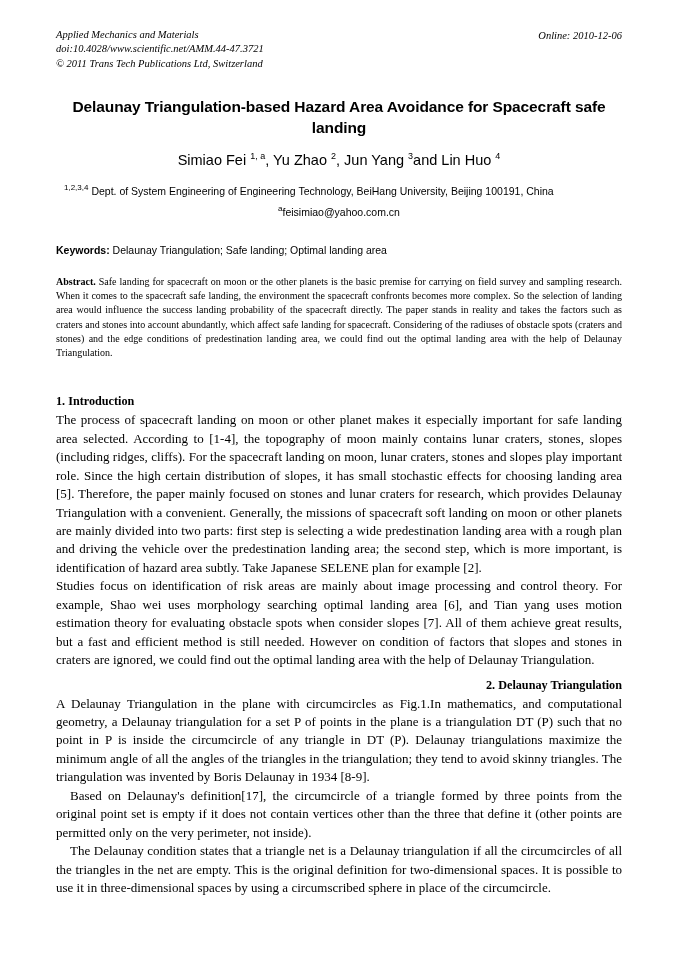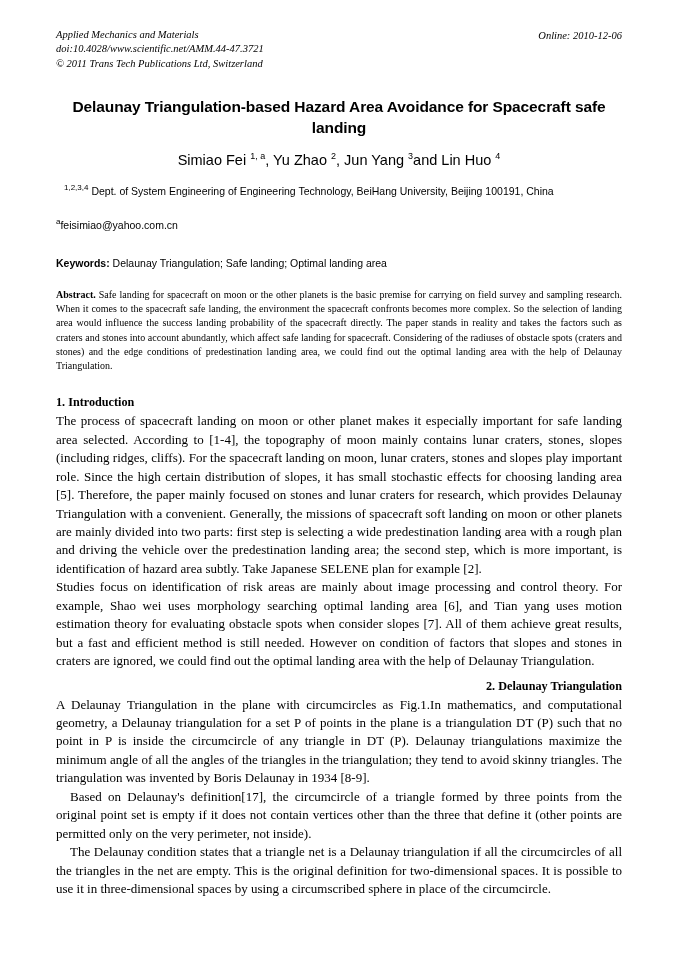--- a/index.html
+++ b/index.html
@@ -72,22 +72,22 @@
     font-size: 10.5px;
     line-height: 1.45;
     padding: 0 8px;
   }
   .affil sup {
     font-size: 8px;
     vertical-align: super;
   }
 
   .email {
-    margin-top: 18px;
-    text-align: left;
+    margin-top: 5px;
+    text-align: center;
     font-family: "Liberation Sans", sans-serif;
     font-size: 10.5px;
   }
   .email sup {
     font-size: 8px;
     vertical-align: super;
   }
 
   
   .keywords {
@@ -106,21 +106,21 @@
     font-size: 10px;
     line-height: 1.42;
     text-align: justify;
   }
   .abstract b {
     font-weight: bold;
   }
 
   
   .section-head {
-    margin-top: 22px;
+    margin-top: 34px;
     margin-bottom: 2px;
     font-weight: bold;
     font-size: 12.2px;
   }
   .section-head.tight {
     margin-top: 8px;
     text-align: right;
   }
   p.body {
     margin: 0;

